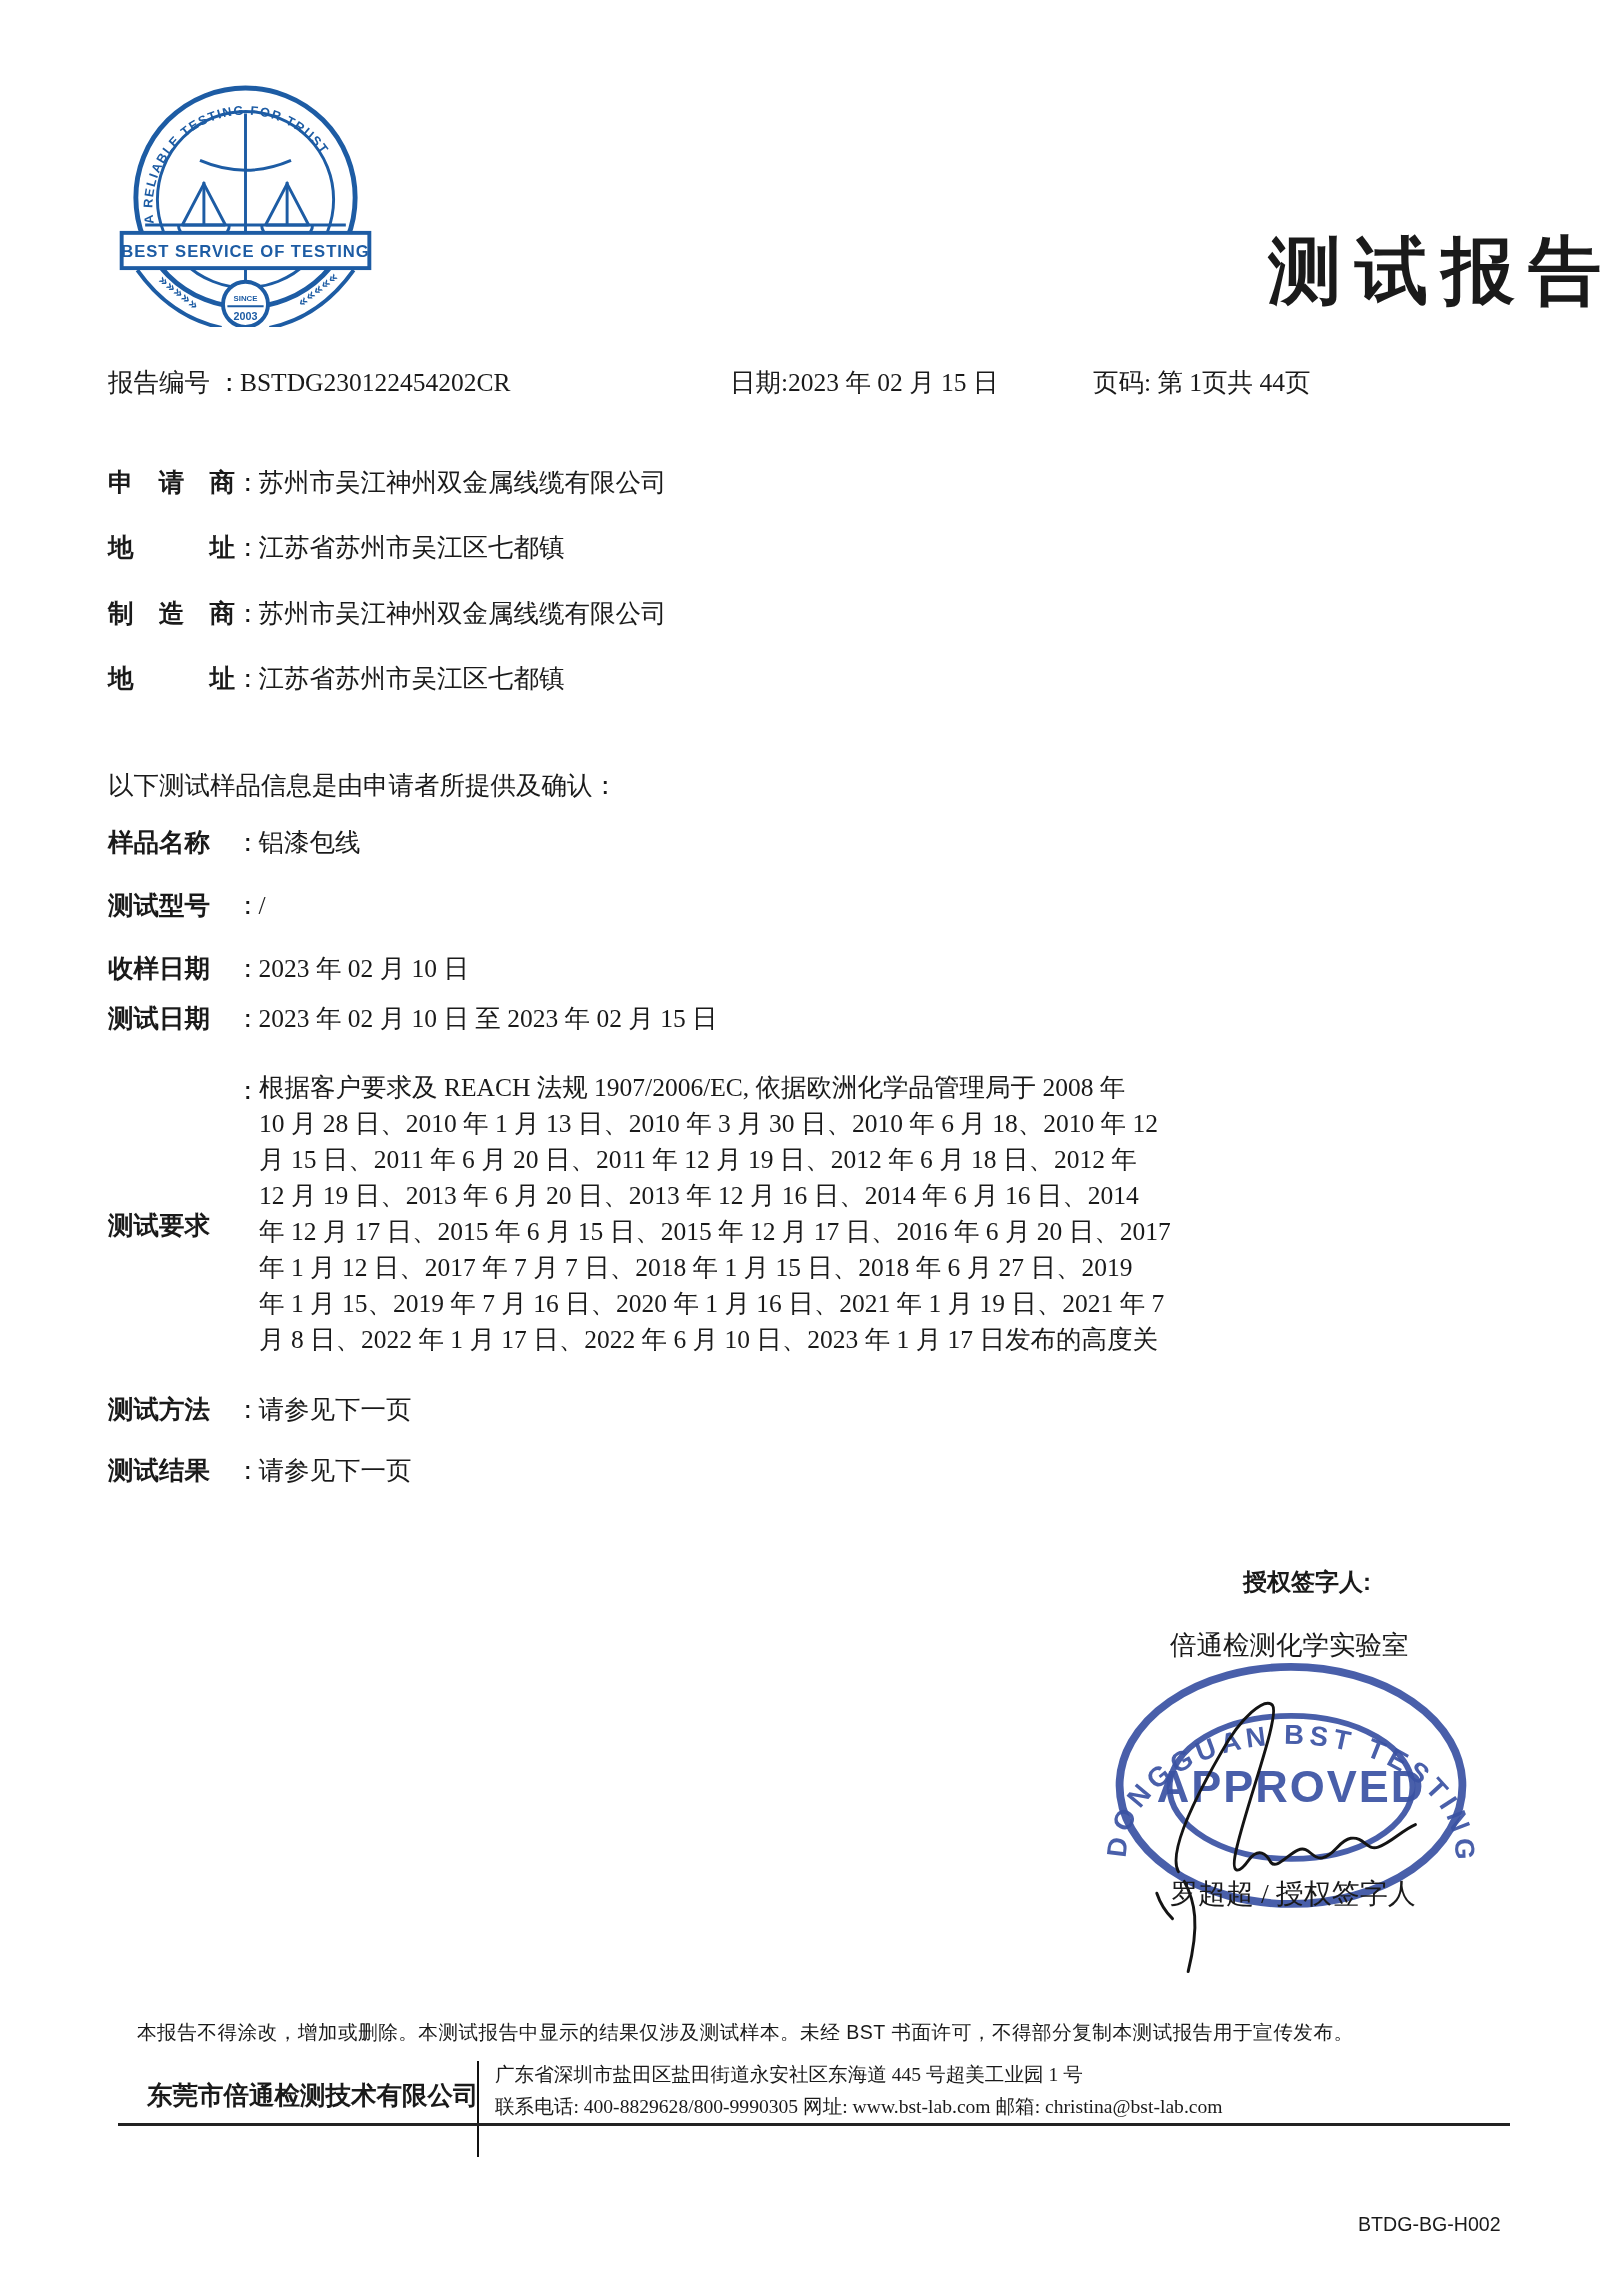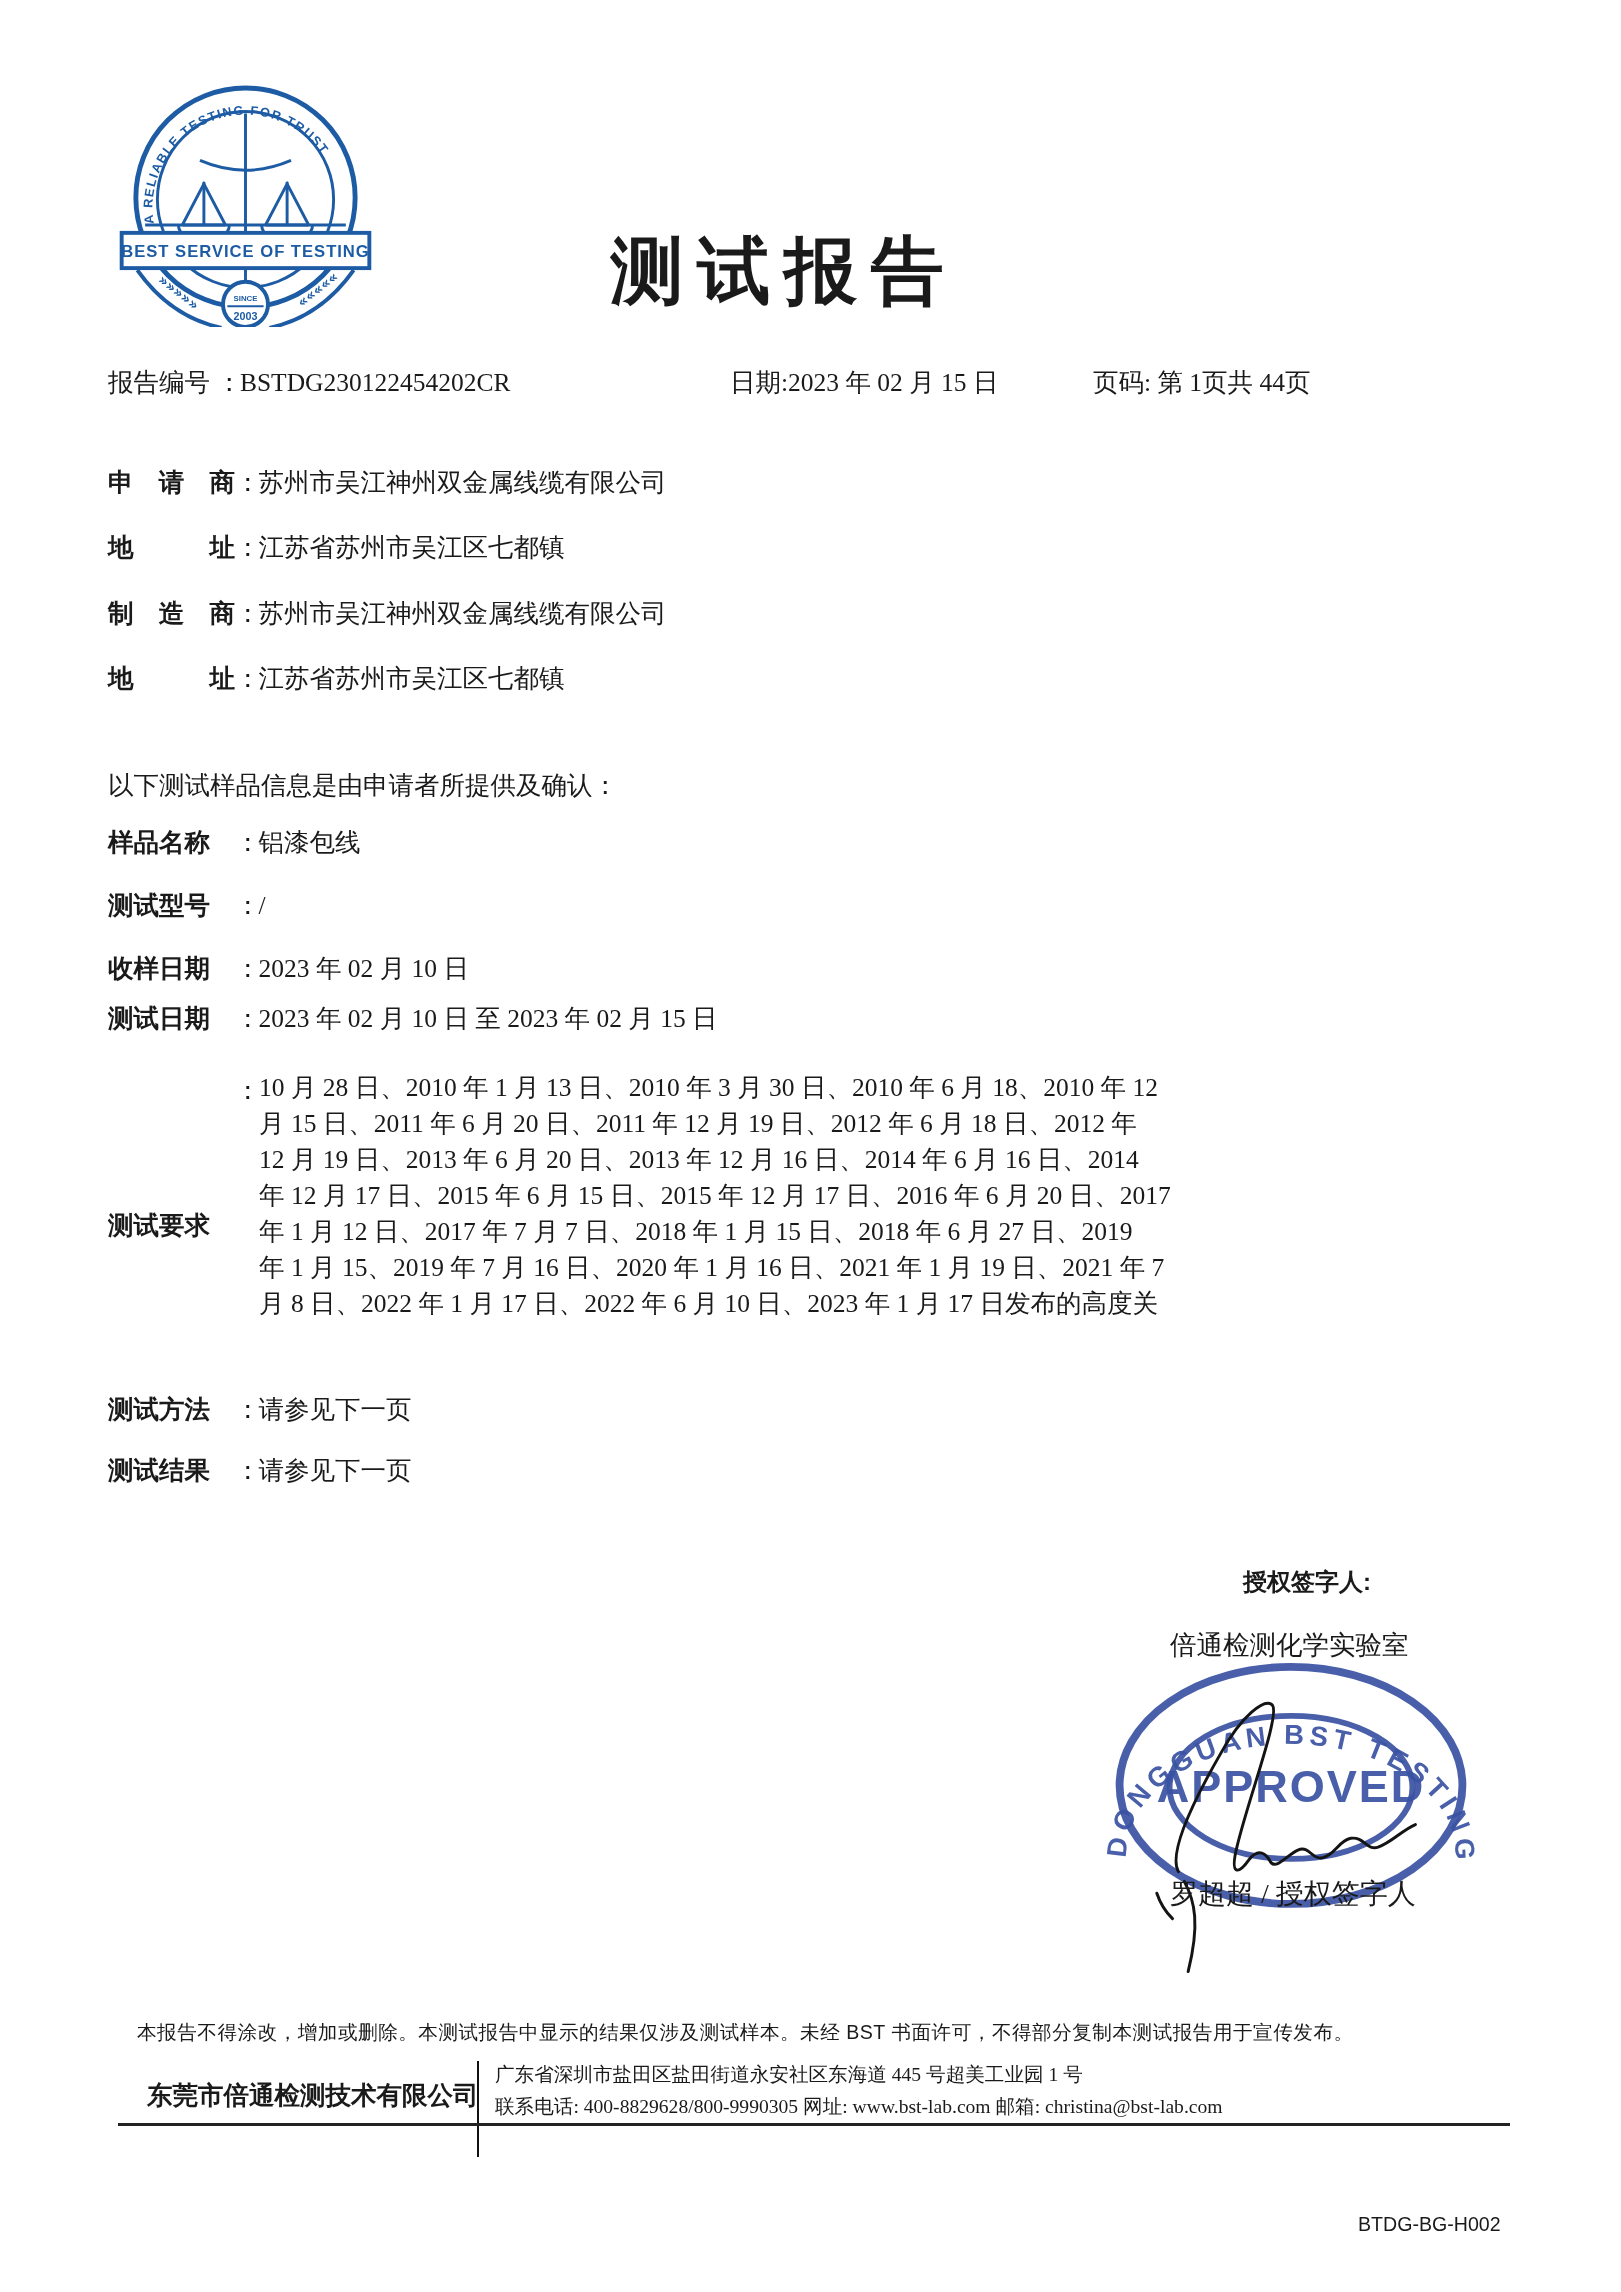--- a/index.html
+++ b/index.html
@@ -6,22 +6,22 @@
   body {
     width:1621px; height:2293px; position:relative;
     background:#ffffff; color:#1a1a1a;
     font-family:"Liberation Serif","DejaVu Serif",serif;
   }
   .abs { position:absolute; white-space:nowrap; }
   .serif { font-family:"Liberation Serif","DejaVu Serif",serif; }
   .sans  { font-family:"Liberation Sans","DejaVu Sans",sans-serif; }
 
   .doc-title {
-    left:0; top:228; width:1568px; text-align:center;
-    font-size:73px; font-weight:bold; letter-spacing:13.7px;
+    left:0; top:228; width:1568px; text-align:right;
+    font-size:73px; font-weight:bold; letter-spacing:13.7px;padding-left:47px;
   }
   .meta-row span { font-size:25.5px; }
   .row { left:108px; font-size:25.5px; }
   .label {
     display:inline-block; width:127px; vertical-align:top;
     font-family:"Liberation Sans","DejaVu Sans",sans-serif;
     font-weight:bold; font-size:25.5px;
   }
   .label.spread { text-align:justify; text-align-last:justify; }
   .colon { display:inline-block; width:23.5px; font-size:25.5px; }
@@ -117,20 +117,21 @@
 <div class="abs row" style="top:951px;">
   <span class="label">收样日期</span><span class="colon">：</span><span class="value serif">2023 年 02 月 10 日</span>
 </div>
 <div class="abs row" style="top:1001px;">
   <span class="label">测试日期</span><span class="colon">：</span><span class="value serif">2023 年 02 月 10 日  至  2023 年 02 月 15 日</span>
 </div>
 
 <div class="abs label" style="left:108px; top:1208px;">测试要求</div>
 <div class="abs colon serif" style="left:235px; top:1073px;">：</div>
 <div class="abs serif" style="left:259px; top:1070px;">
+  <div class="req-line">根据客户要求及 REACH 法规 1907/2006/EC, 依据欧洲化学品管理局于 2008 年</div>
   <div class="req-line">10 月 28 日、2010 年 1 月 13 日、2010 年 3 月 30 日、2010 年 6 月 18、2010 年 12</div>
   <div class="req-line">月 15 日、2011 年 6 月 20 日、2011 年 12 月 19 日、2012 年 6 月 18 日、2012 年</div>
   <div class="req-line">12 月 19 日、2013 年 6 月 20 日、2013 年 12 月 16 日、2014 年 6 月 16 日、2014</div>
   <div class="req-line">年 12 月 17 日、2015 年 6 月 15 日、2015 年 12 月 17 日、2016 年 6 月 20 日、2017</div>
   <div class="req-line">年 1 月 12 日、2017 年 7 月 7 日、2018 年 1 月 15 日、2018 年 6 月 27 日、2019</div>
   <div class="req-line">年 1 月 15、2019 年 7 月 16 日、2020 年 1 月 16 日、2021 年 1 月 19 日、2021 年 7</div>
   <div class="req-line">月 8 日、2022 年 1 月 17 日、2022 年 6 月 10 日、2023 年 1 月 17 日发布的高度关</div>
 </div>
 
 <div class="abs row" style="top:1392px;">

